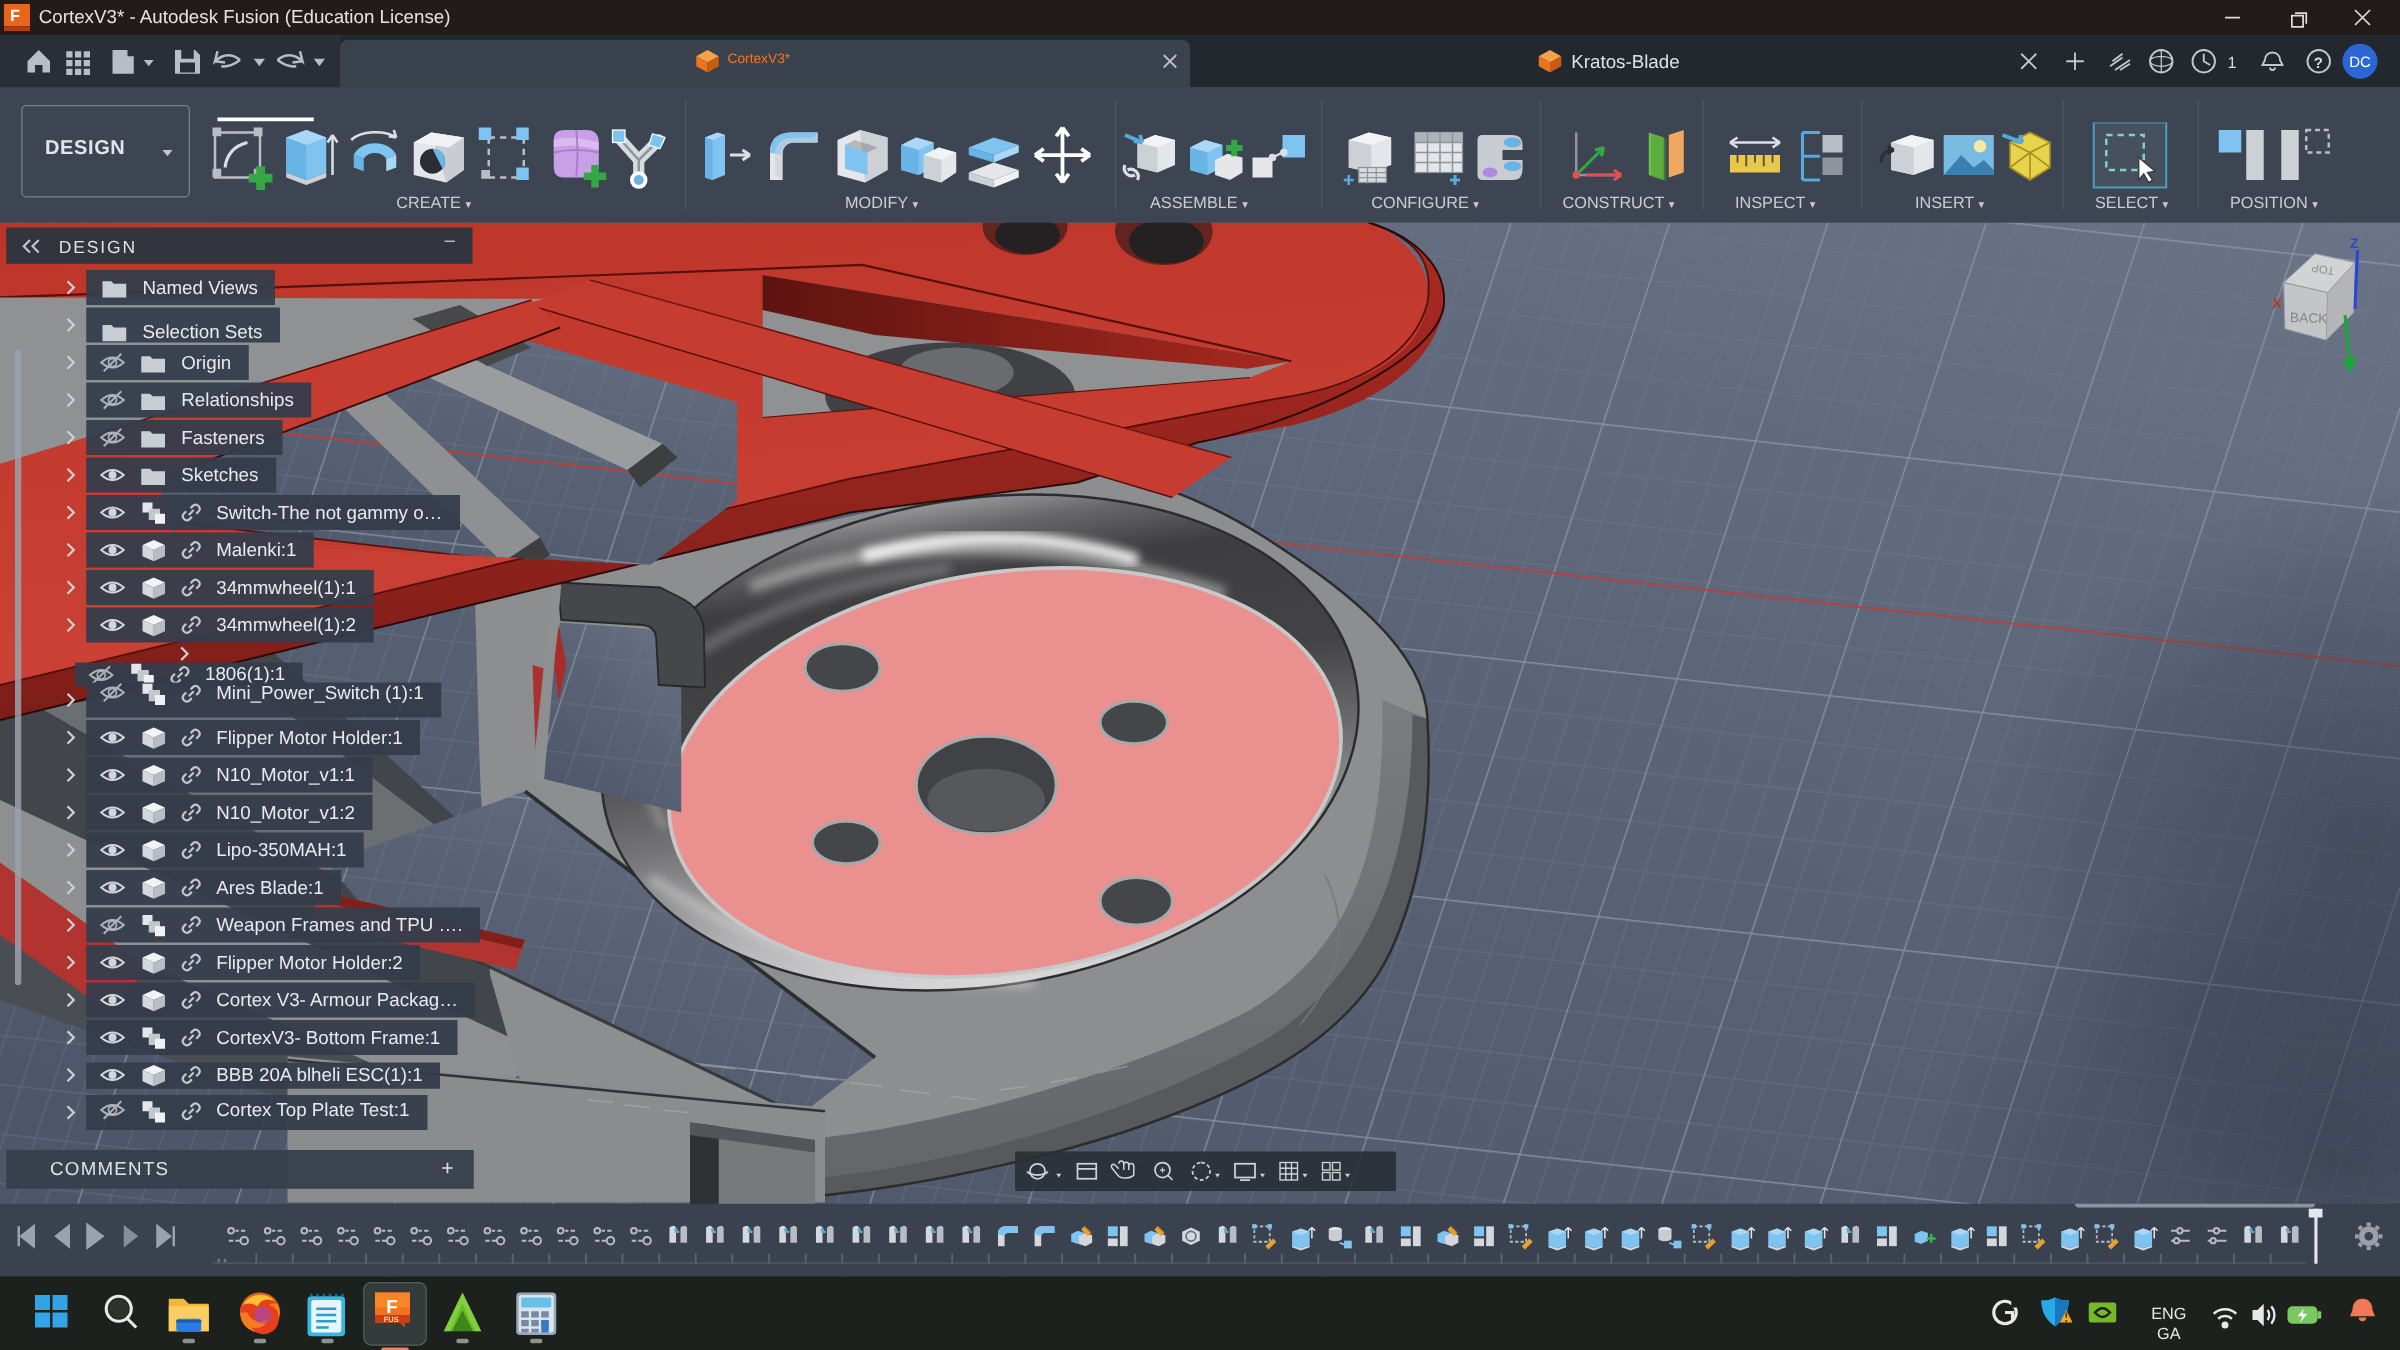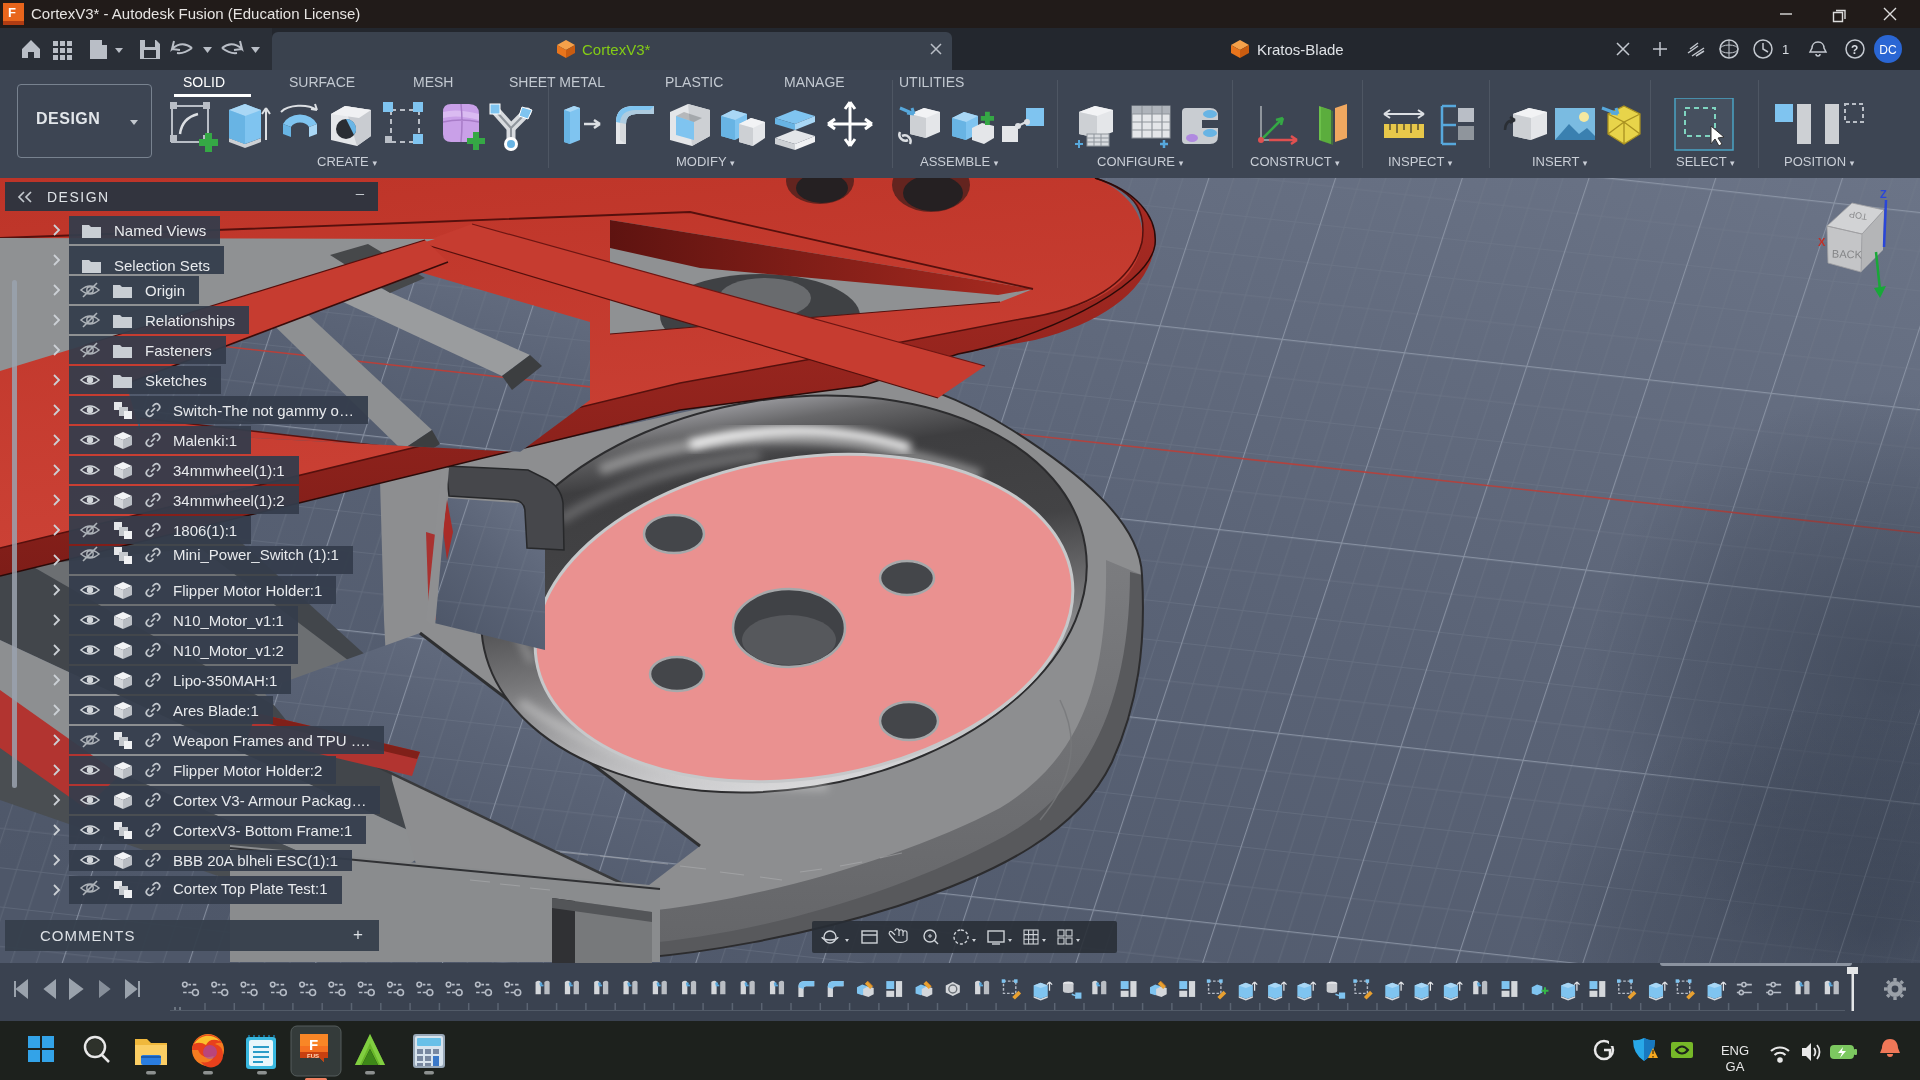--- a/index.html
+++ b/index.html
@@ -262,21 +262,21 @@
       <path d="M251,19 l9,0 l-4.5,6 z"></path>
     </g>
   </svg>
 
   <div class="abs" style="left:272px;top:4px;width:680px;height:38px;background:#3a424e;border-radius:6px 6px 0 0;"></div>
   <svg class="abs" style="left:556px;top:11px" width="20" height="20" viewBox="0 0 20 20">
     <polygon points="10,1 19,6 10,11 1,6" fill="#f5a14a"></polygon>
     <polygon points="1,6 10,11 10,19 1,14" fill="#e8751c"></polygon>
     <polygon points="19,6 10,11 10,19 19,14" fill="#c95c10"></polygon>
   </svg>
-  <span class="abs" style="left:582px;top:13px;font-size:15px;color:#84cc16;">CortexV3*</span>
+  <span class="abs" style="left:582px;top:13px;font-size:11px;color:#f97316;">CortexV3*</span>
   <svg class="abs" style="left:928px;top:13px" width="16" height="16" viewBox="0 0 16 16">
       <path d="M3,3 L13,13 M13,3 L3,13" stroke="#b9bec6" stroke-width="1.5"></path>
     </svg>
 
   <svg class="abs" style="left:1230px;top:11px" width="20" height="20" viewBox="0 0 20 20">
     <polygon points="10,1 19,6 10,11 1,6" fill="#f5a14a"></polygon>
     <polygon points="1,6 10,11 10,19 1,14" fill="#e8751c"></polygon>
     <polygon points="19,6 10,11 10,19 19,14" fill="#c95c10"></polygon>
   </svg>
   <span class="abs" style="left:1257px;top:13px;font-size:15px;color:#dfe2e6;">Kratos-Blade</span>
@@ -301,29 +301,20 @@
 </div>
 
 <div class="abs" style="left:0;top:70px;width:1920px;height:108px;background:#3d4553;">
 
   <div class="abs" style="left:17px;top:14px;width:135px;height:74px;border:1px solid #78828f;border-radius:4px;"></div>
   <span class="abs" style="left:36px;top:40px;font-size:16px;font-weight:bold;color:#e2e6ea;letter-spacing:0.5px;">DESIGN</span>
   <svg class="abs" style="left:128px;top:48px" width="12" height="8" viewBox="0 0 12 8">
       <path d="M2,2 L10,2 L6,7 Z" fill="#c3c8cf"></path>
     </svg>
 
-  <div class="abs" style="left:0;top:4px;width:1920px;height:22px;font-size:14px;color:#c3c9d1;">
-    <span class="abs" style="left:183px;color:#fff;">SOLID</span>
-    <span class="abs" style="left:289px;">SURFACE</span>
-    <span class="abs" style="left:413px;">MESH</span>
-    <span class="abs" style="left:509px;">SHEET METAL</span>
-    <span class="abs" style="left:665px;">PLASTIC</span>
-    <span class="abs" style="left:784px;">MANAGE</span>
-    <span class="abs" style="left:899px;">UTILITIES</span>
-  </div>
   <div class="abs" style="left:174px;top:24px;width:77px;height:3px;background:#fff;"></div>
 
   <div class="abs" style="left:548px;top:10px;width:1px;height:88px;background:#4e5663;"></div>
   <div class="abs" style="left:892px;top:10px;width:1px;height:88px;background:#4e5663;"></div>
   <div class="abs" style="left:1057px;top:10px;width:1px;height:88px;background:#4e5663;"></div>
   <div class="abs" style="left:1232px;top:10px;width:1px;height:88px;background:#4e5663;"></div>
   <div class="abs" style="left:1362px;top:10px;width:1px;height:88px;background:#4e5663;"></div>
   <div class="abs" style="left:1489px;top:10px;width:1px;height:88px;background:#4e5663;"></div>
   <div class="abs" style="left:1650px;top:10px;width:1px;height:88px;background:#4e5663;"></div>
   <div class="abs" style="left:1758px;top:10px;width:1px;height:88px;background:#4e5663;"></div>
@@ -691,21 +682,21 @@
           <polygon points="10,1 19,5 10,9 1,5" fill="#f2f3f5"></polygon>
           <polygon points="1,5 10,9 10,18 1,14" fill="#d4d7db"></polygon>
           <polygon points="19,5 10,9 10,18 19,14" fill="#b9bdc3"></polygon>
         </svg>
         <svg width="18" height="18" viewBox="0 0 18 18" style="margin:0 11px 0 2px;flex:none">
           <path d="M7,11 L11,7 M5,8 l-2,2 a3.2,3.2 0 0 0 4.5,4.5 l2,-2 M13,10 l2,-2 a3.2,3.2 0 0 0 -4.5,-4.5 l-2,2" stroke="#c3c8ce" stroke-width="1.7" fill="none"></path>
         </svg>
         <span style="font-size:15px;color:#e8eaed;white-space:nowrap;">34mmwheel(1):2</span>
       </div>
     </div>
-    <div class="abs" style="left:52px;top:516px;height:28px;display:flex;align-items:center;">
+    <div class="abs" style="left:52px;top:516px;height:28px;display:flex;align-items:center;flex-direction:column;">
       <svg width="9" height="14" viewBox="0 0 9 14" style="flex:none">
         <path d="M2,2 L7,7 L2,12" stroke="#ccd0d5" stroke-width="1.8" fill="none"></path>
       </svg>
       <div style="margin-left:8px;height:28px;background:rgba(52,61,75,0.94);display:flex;align-items:center;padding:0 14px 0 10px;">
         <svg width="22" height="16" viewBox="0 0 22 16" style="margin:0 9px 0 0;flex:none">
           <path d="M2,8 Q11,0 20,8 Q11,16 2,8 Z" fill="none" stroke="#aeb3b9" stroke-width="1.6"></path>
           <circle cx="11" cy="8" r="3.2" fill="none" stroke="#aeb3b9" stroke-width="1.4"></circle>
           <line x1="4" y1="15" x2="18" y2="1" stroke="#aeb3b9" stroke-width="1.6"></line>
         </svg>
         <svg width="20" height="19" viewBox="0 0 20 19" style="margin:0 9px 0 3px;flex:none">

